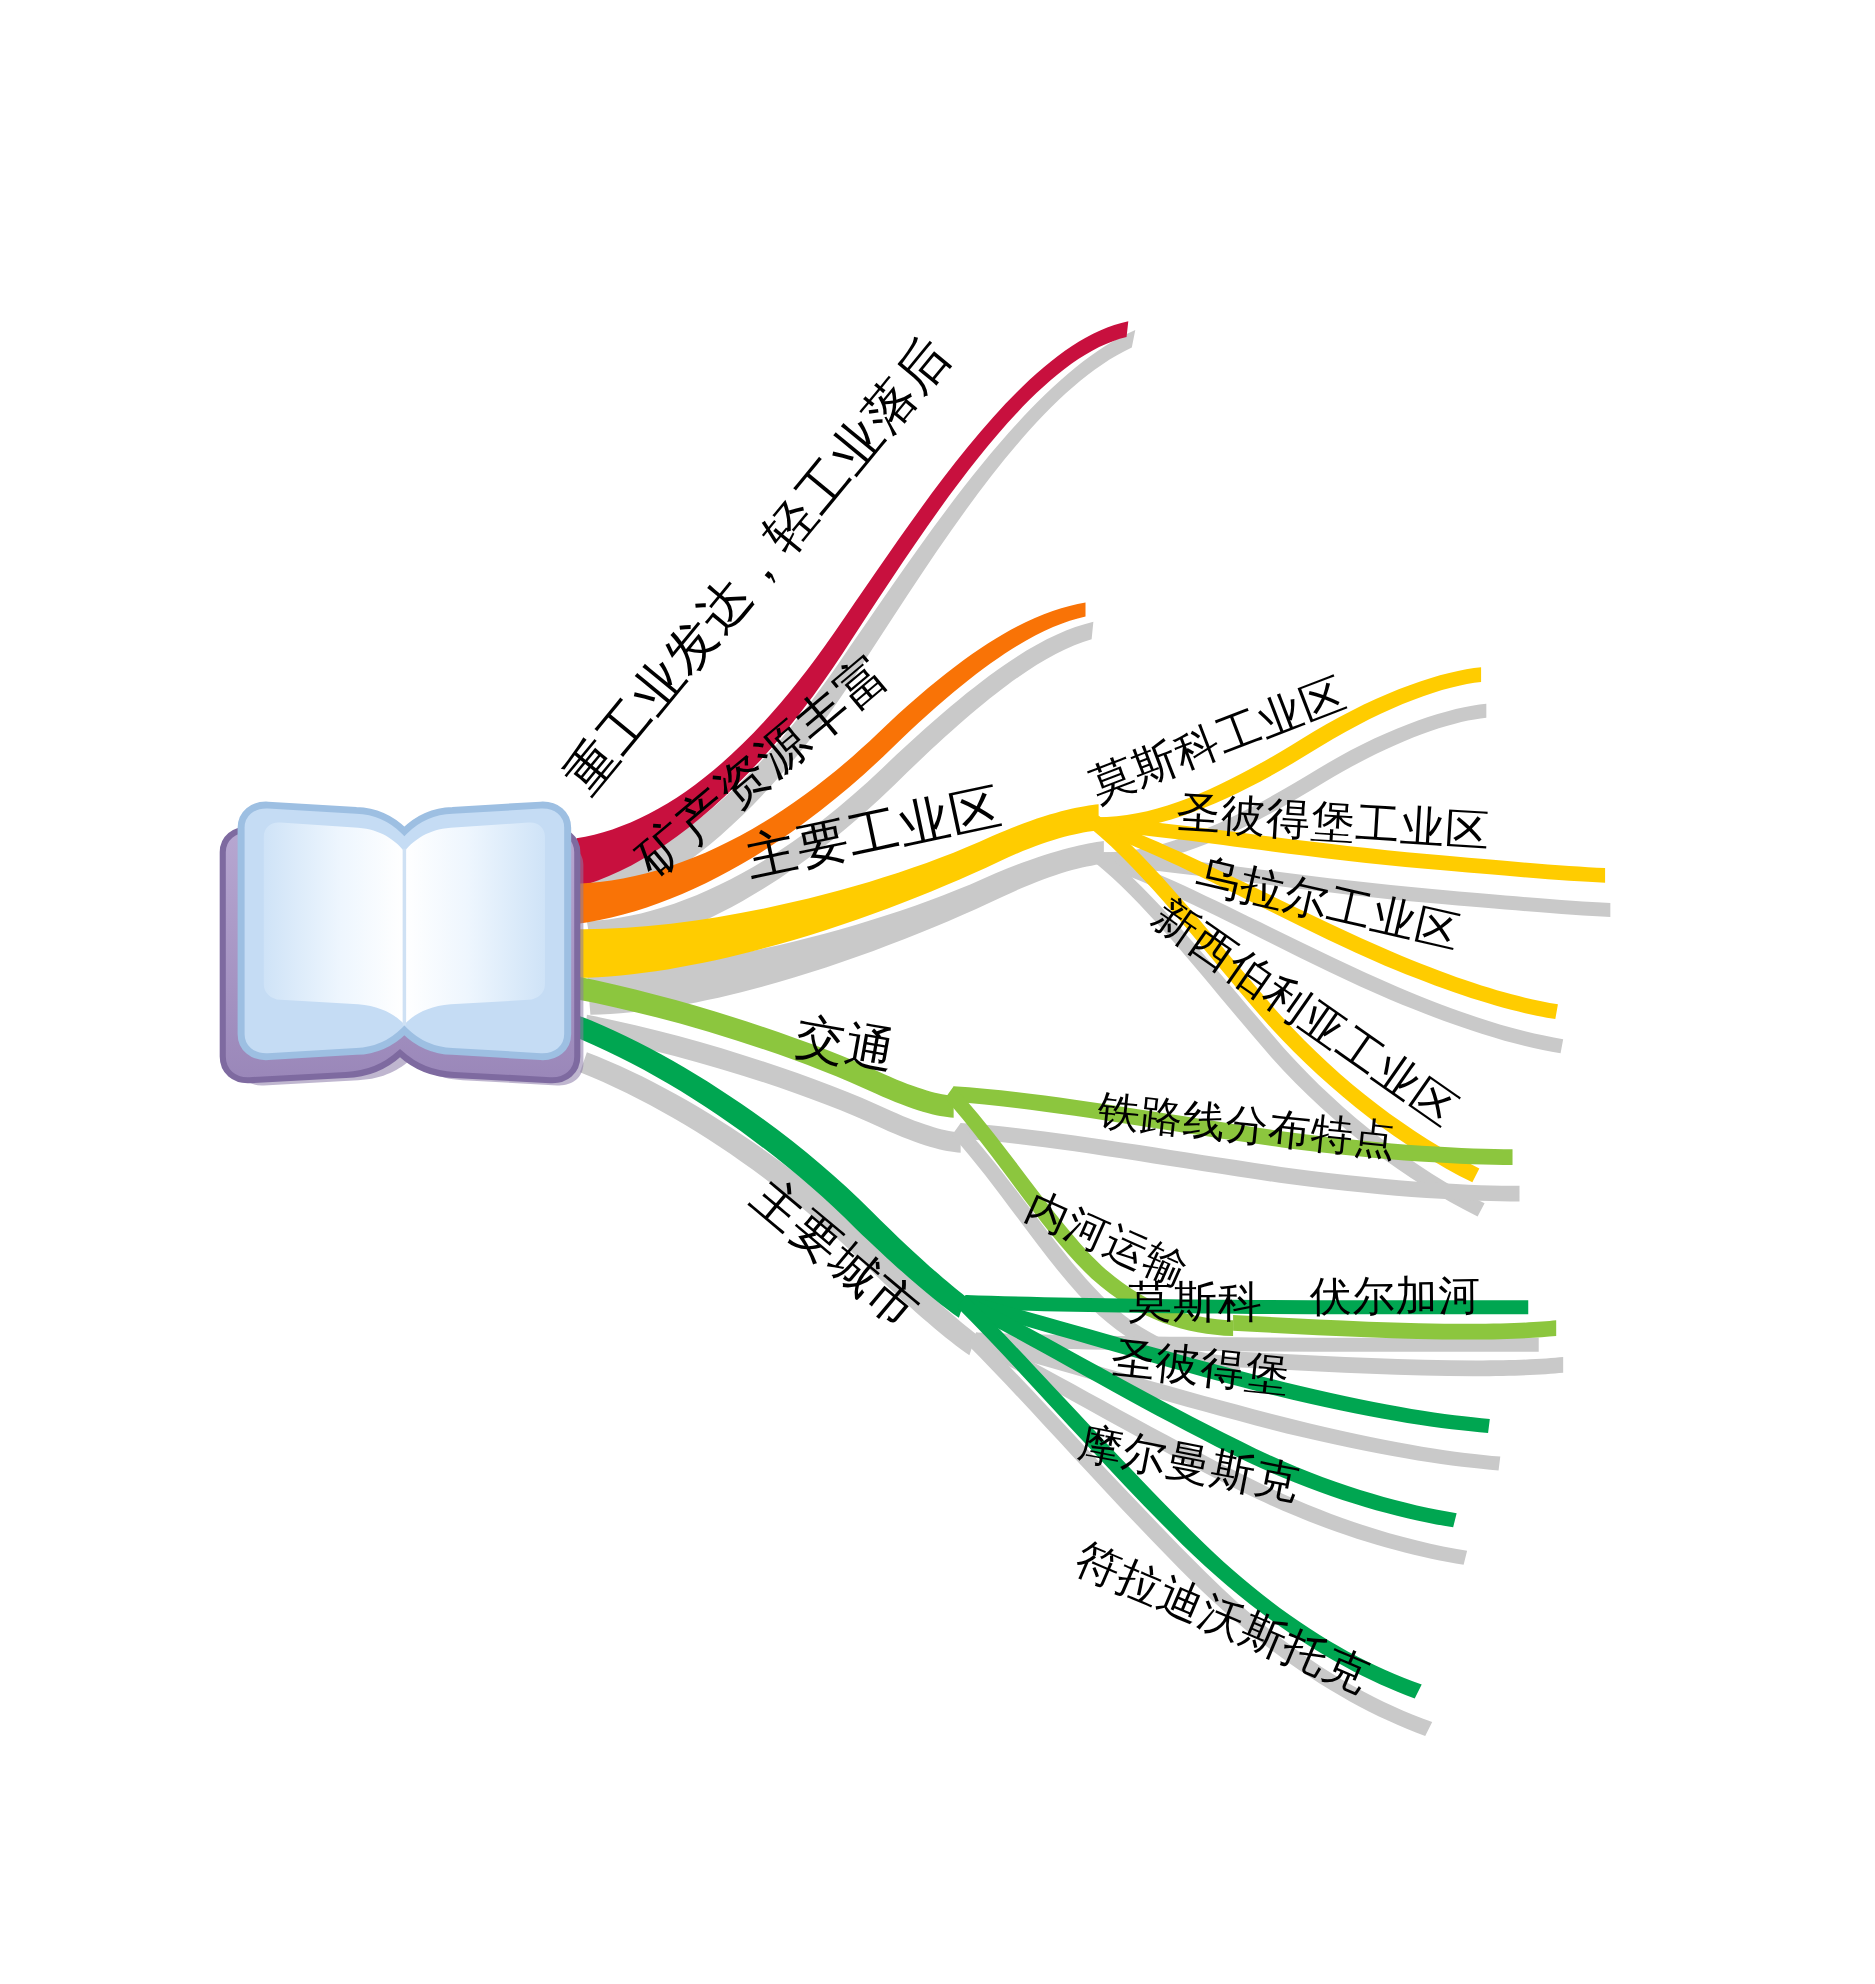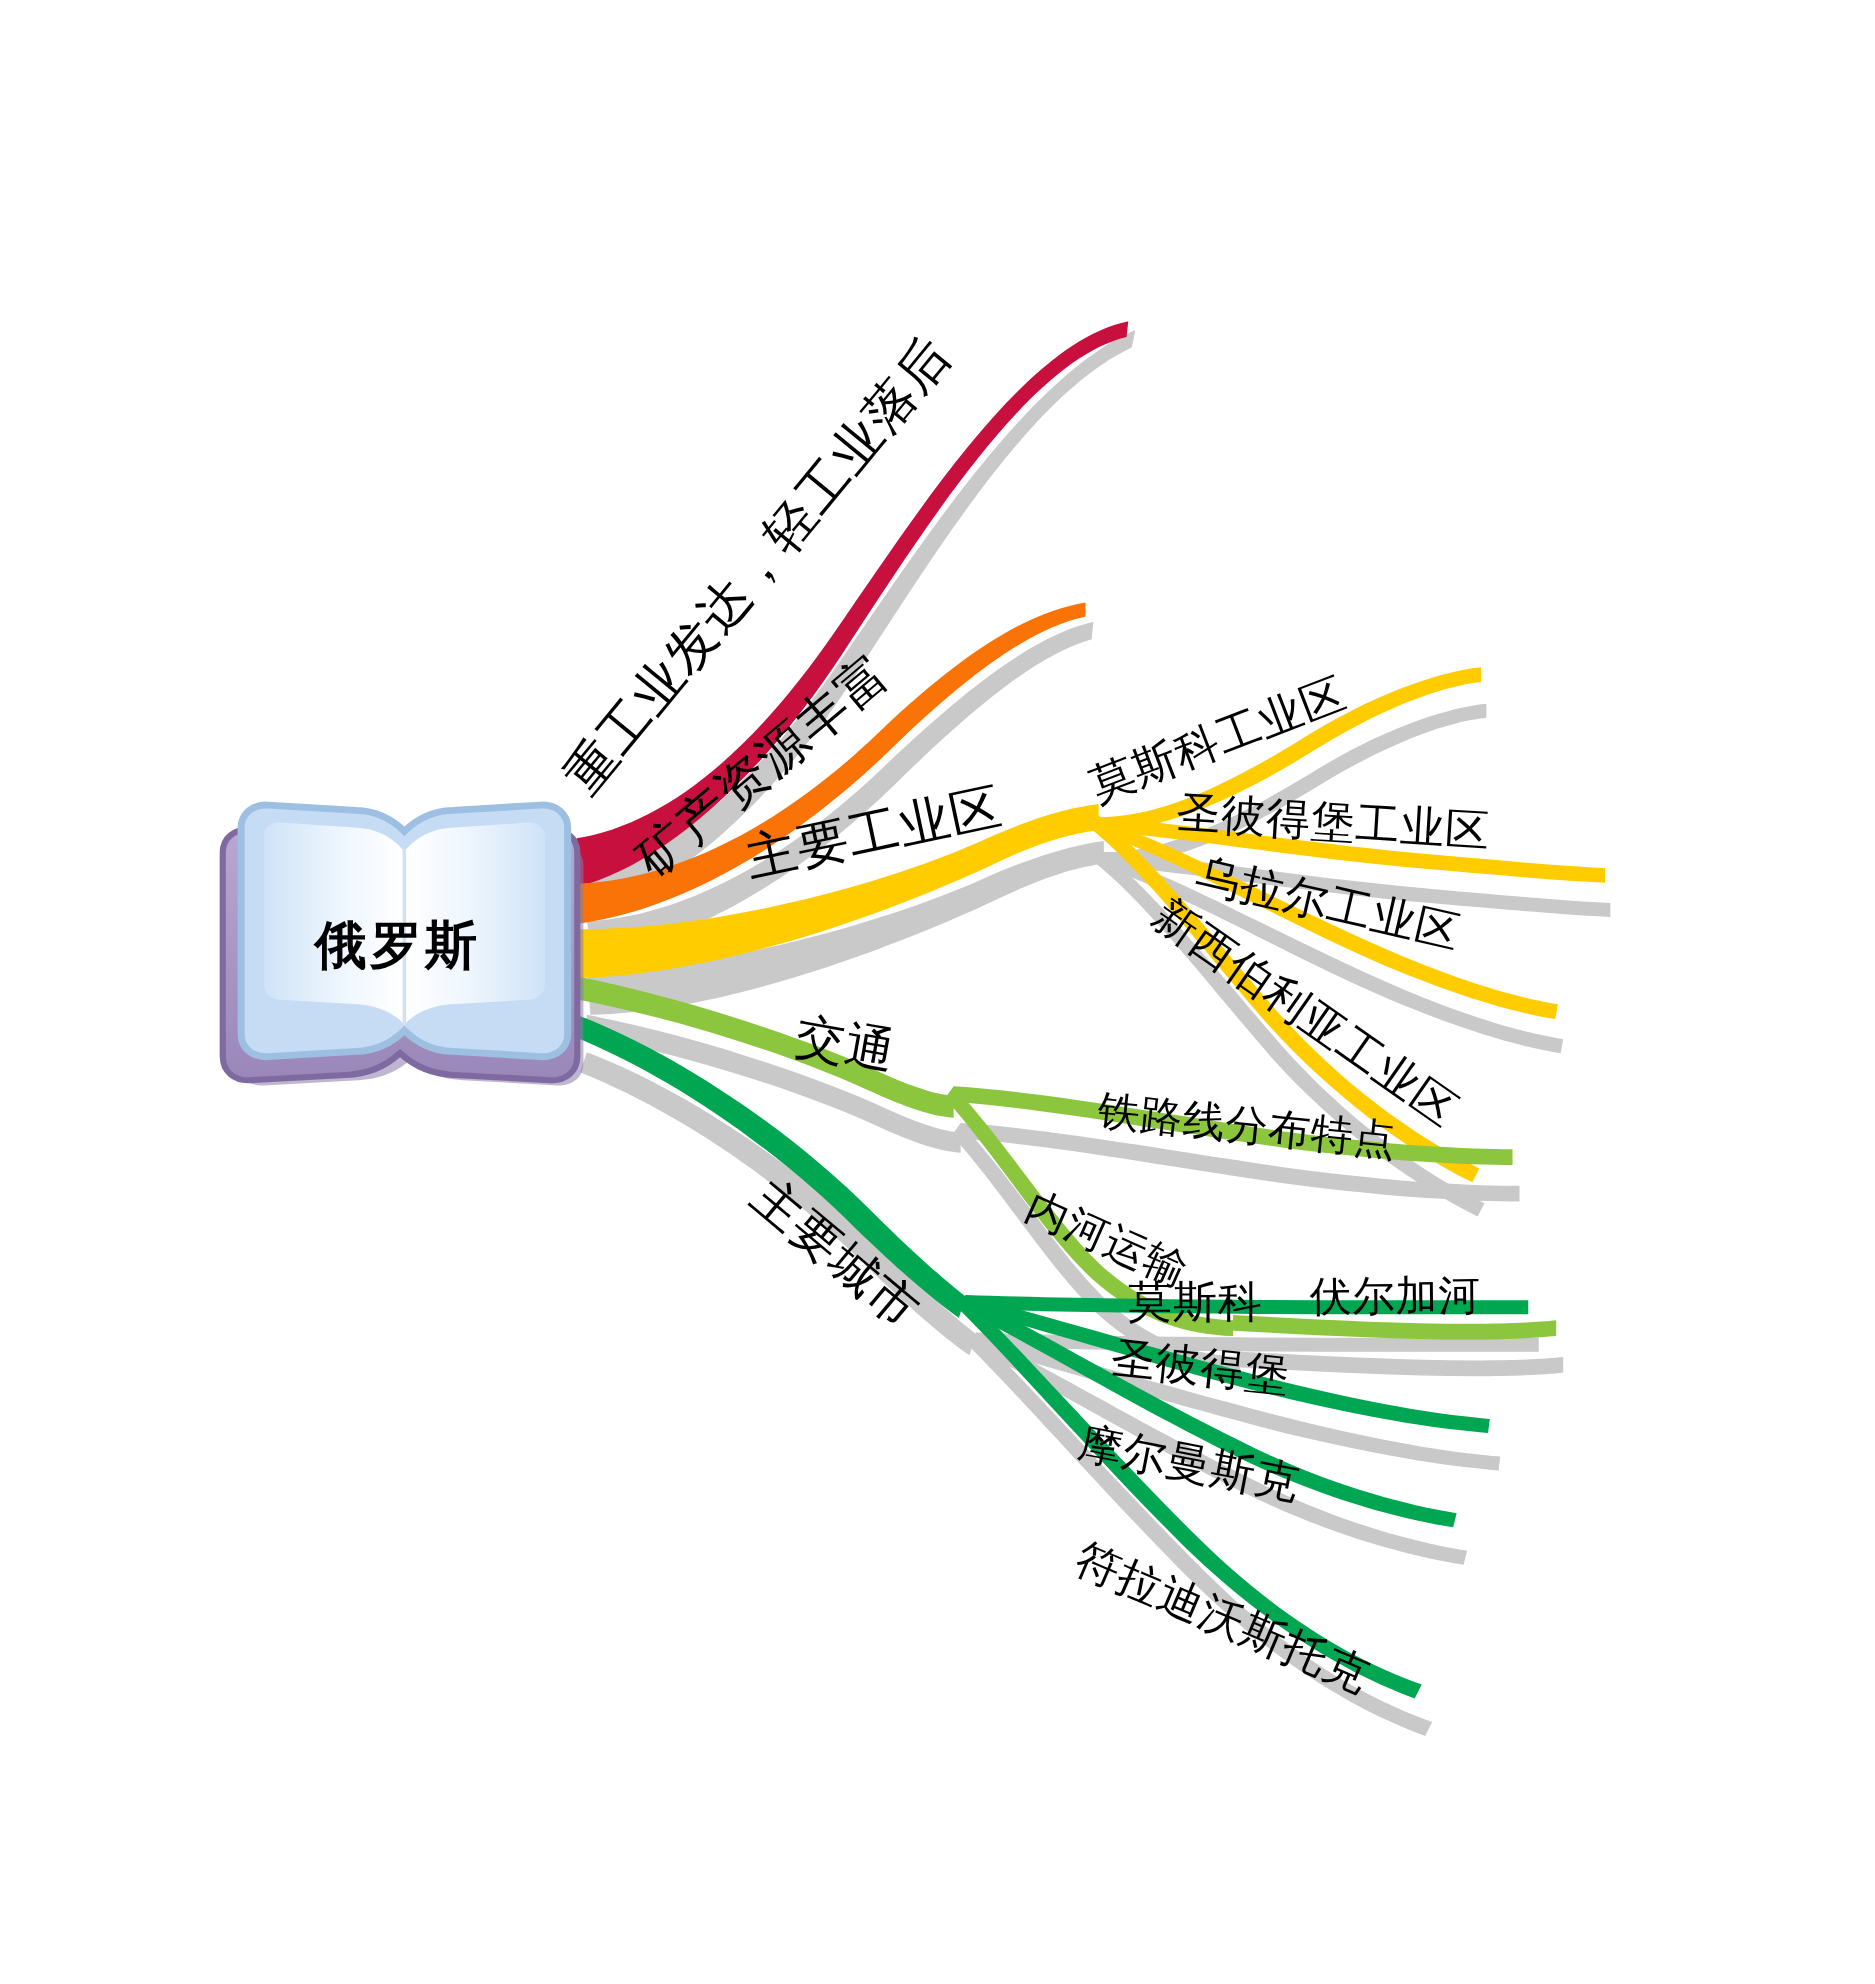--- a/index.html
+++ b/index.html
@@ -178,21 +178,20 @@
       <path d="M 302,958 C 302,948 310,941 321,942 L 410,948 C 436,950 452,962 462,974
                L 462,1172 C 452,1162 436,1152 410,1150 L 321,1145 C 310,1144 302,1137 302,1127 Z" fill="url(#pageGradL)"></path>
 
       <path d="M 624,958 C 624,948 616,941 605,942 L 516,948 C 490,950 474,962 464,974
                L 464,1172 C 474,1162 490,1152 516,1150 L 605,1145 C 616,1144 624,1137 624,1127 Z" fill="url(#pageGradR)"></path>
 
       <path d="M 463,972 L 463,1174" stroke="#cfe1f4" stroke-width="4" fill="none"></path>
     </g>
   </svg>
 
-  <div class="root-text">俄罗斯</div>
 
   <div class="node-label" style="left:611px; top:790px; font-size:51px; transform: rotate(-50.5deg) translateY(-45px);">重工业发达，轻工业落后</div>
 
   <div class="node-label" style="left:671px; top:873px; font-size:51px; transform: rotate(-40deg) translateY(-42px);">矿产资源丰富</div>
 
   <div class="node-label" style="left:756px; top:878px; font-size:51px; transform: rotate(-12deg) translateY(-44px);">主要工业区</div>
 
   <div class="node-label" style="left:1107px; top:804px; font-size:44px; transform: rotate(-21deg) translateY(-40px);">莫斯科工业区</div>
 
   <div class="node-label" style="left:1174px; top:831px; font-size:44px; transform: rotate(3.5deg) translateY(-40px);">圣彼得堡工业区</div>

